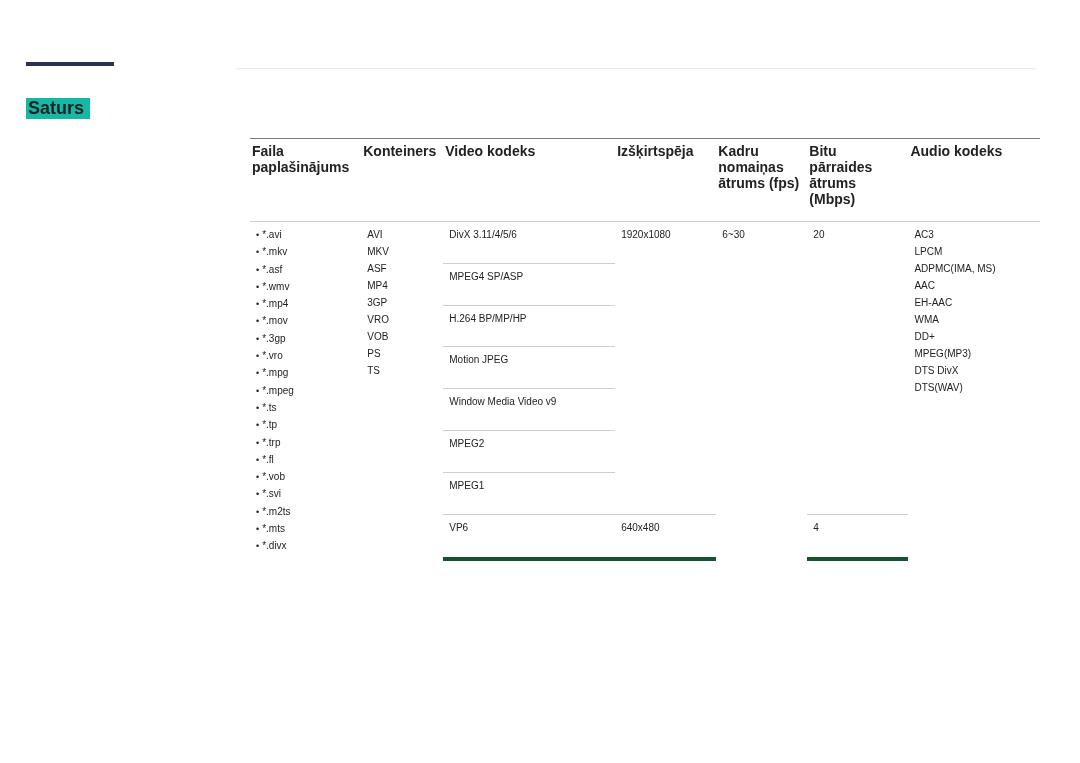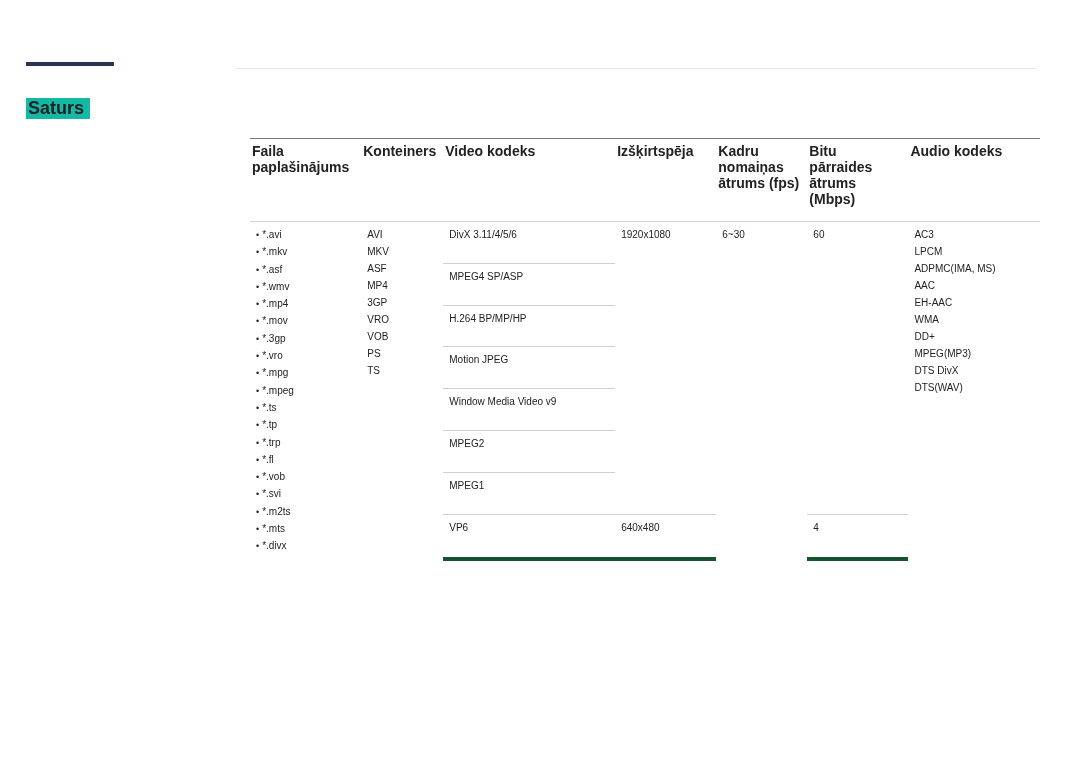--- a/index.html
+++ b/index.html
@@ -131,21 +131,21 @@
           <li>3GP</li>
           <li>VRO</li>
           <li>VOB</li>
           <li>PS</li>
           <li>TS</li>
         </ul>
       </td>
       <td>DivX 3.11/4/5/6</td>
       <td rowspan="7">1920x1080</td>
       <td rowspan="8">6~30</td>
-      <td rowspan="7">60</td>
+      <td rowspan="7">20</td>
       <td class="audio-col" rowspan="8">
         <ul>
           <li>AC3</li>
           <li>LPCM</li>
           <li>ADPMC(IMA, MS)</li>
           <li>AAC</li>
           <li>EH-AAC</li>
           <li>WMA</li>
           <li>DD+</li>
           <li>MPEG(MP3)</li>

